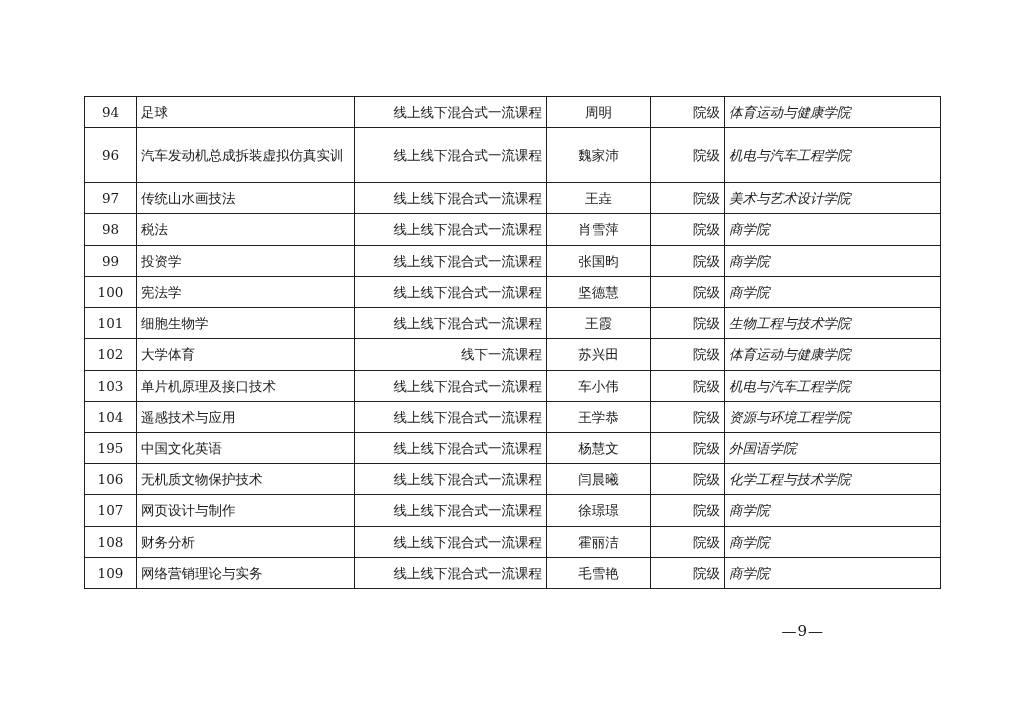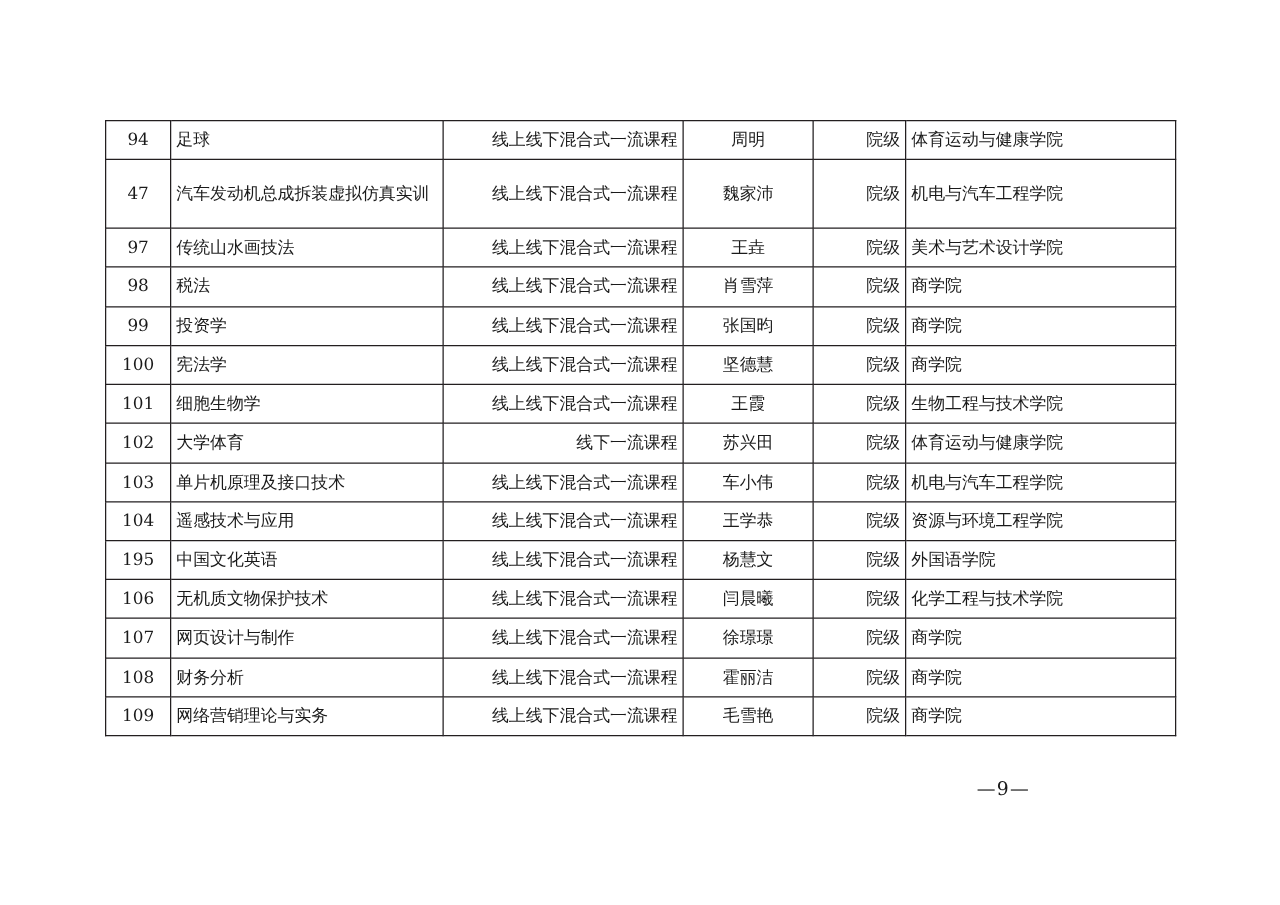--- a/index.html
+++ b/index.html
@@ -65,20 +65,21 @@
   td.person {
     text-align: center;
     margin-left: 11px;
   }
   td.level {
     text-align: right;
   }
   td.dept {
     text-align: left;
     padding-left: 10px;
+    font-style: italic;
   }
   .row-tall td {
     height: 42px;
   }
   .page-number {
     position: absolute;
     right: 84px;
     top: 622px;
     font-size: 15px;
     letter-spacing: 1px;
@@ -104,21 +105,21 @@
       <tbody>
         <tr>
           <td class="no">94</td>
           <td class="name">足球</td>
           <td class="type">线上线下混合式一流课程</td>
           <td class="person">周明</td>
           <td class="level">院级</td>
           <td class="dept">体育运动与健康学院</td>
         </tr>
         <tr class="row-tall">
-          <td class="no">47</td>
+          <td class="no">96</td>
           <td class="name">汽车发动机总成拆装虚拟仿真实训</td>
           <td class="type">线上线下混合式一流课程</td>
           <td class="person">魏家沛</td>
           <td class="level">院级</td>
           <td class="dept">机电与汽车工程学院</td>
         </tr>
         <tr>
           <td class="no">97</td>
           <td class="name">传统山水画技法</td>
           <td class="type">线上线下混合式一流课程</td>

